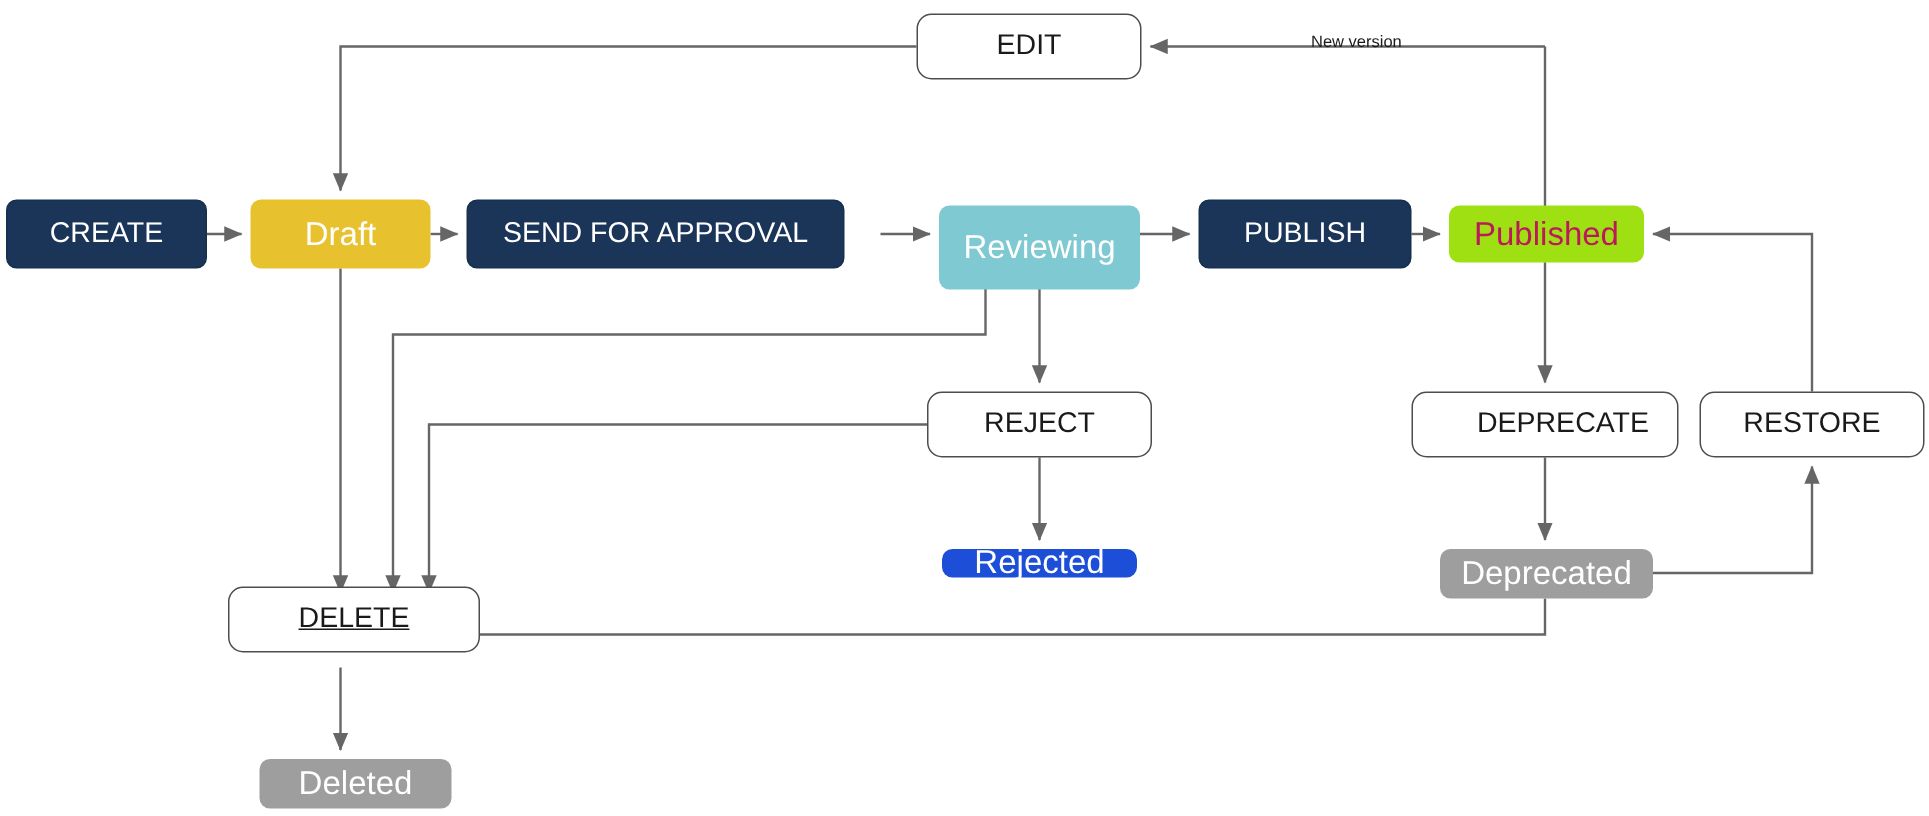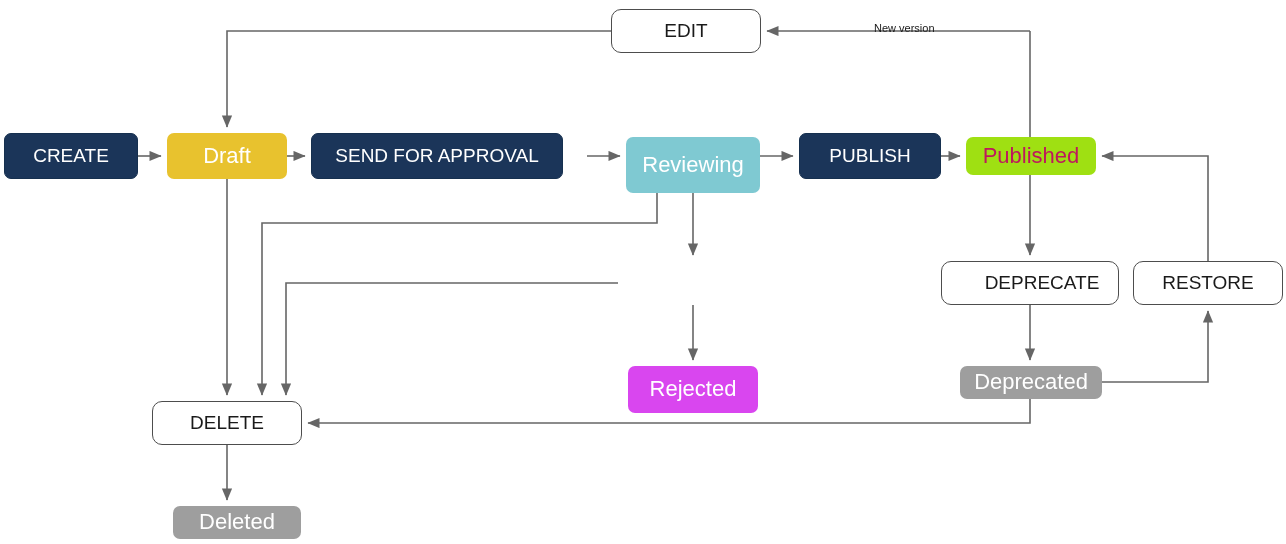--- a/index.html
+++ b/index.html
@@ -114,32 +114,35 @@
     </div>
     <div class="node command" style="left: 799px; top: 133px; width: 142px; height: 46px; background: rgb(27, 53, 89); color: rgb(255, 255, 255);">
       <span>PUBLISH</span>
     </div>
     <div class="node state" style="left: 966px; top: 137px; width: 130px; height: 38px; background: rgb(159, 224, 18); color: #be185d;">
       <span>Published</span>
     </div>
     <div class="node action" style="left: 611px; top: 9px; width: 150px; height: 44px;">
       <span>EDIT</span>
     </div>
-    <div class="node state" style="left: 628px; top: 366px; width: 130px; height: 47px; background: #d946ef; color: rgb(255, 255, 255); align-items: center;">
+    <div class="node action" style="left: 618px; top: 261px; width: 150px; height: 44px;">
+      <span>REJECT</span>
+    </div>
+    <div class="node state" style="left: 628px; top: 366px; width: 130px; height: 19px; background: #1d4ed8; color: rgb(255, 255, 255); align-items: center;">
       <span>Rejected</span>
     </div>
     <div class="node action" style="left: 941px; top: 261px; width: 178px; height: 44px; padding-left: 24px;">
       <span>DEPRECATE</span>
     </div>
     <div class="node action" style="left: 1133px; top: 261px; width: 150px; height: 44px;">
       <span>RESTORE</span>
     </div>
     <div class="node state" style="left: 960px; top: 366px; width: 142px; height: 33px; background: rgb(158, 158, 158); color: rgb(255, 255, 255);">
       <span>Deprecated</span>
     </div>
-    <div class="node action" style="left: 152px; top: 401px; width: 150px; height: 44px;">
+    <div class="node action" style="left: 152px; top: 391px; width: 168px; height: 44px; text-decoration: underline;">
       <span>DELETE</span>
     </div>
     <div class="node state" style="left: 173px; top: 506px; width: 128px; height: 33px; background: rgb(158, 158, 158); color: rgb(255, 255, 255);">
       <span>Deleted</span>
     </div>
     <div class="edge-label" style="left: 874px; top: 22px;">New version</div>
   </div>
 
 </body></html>

